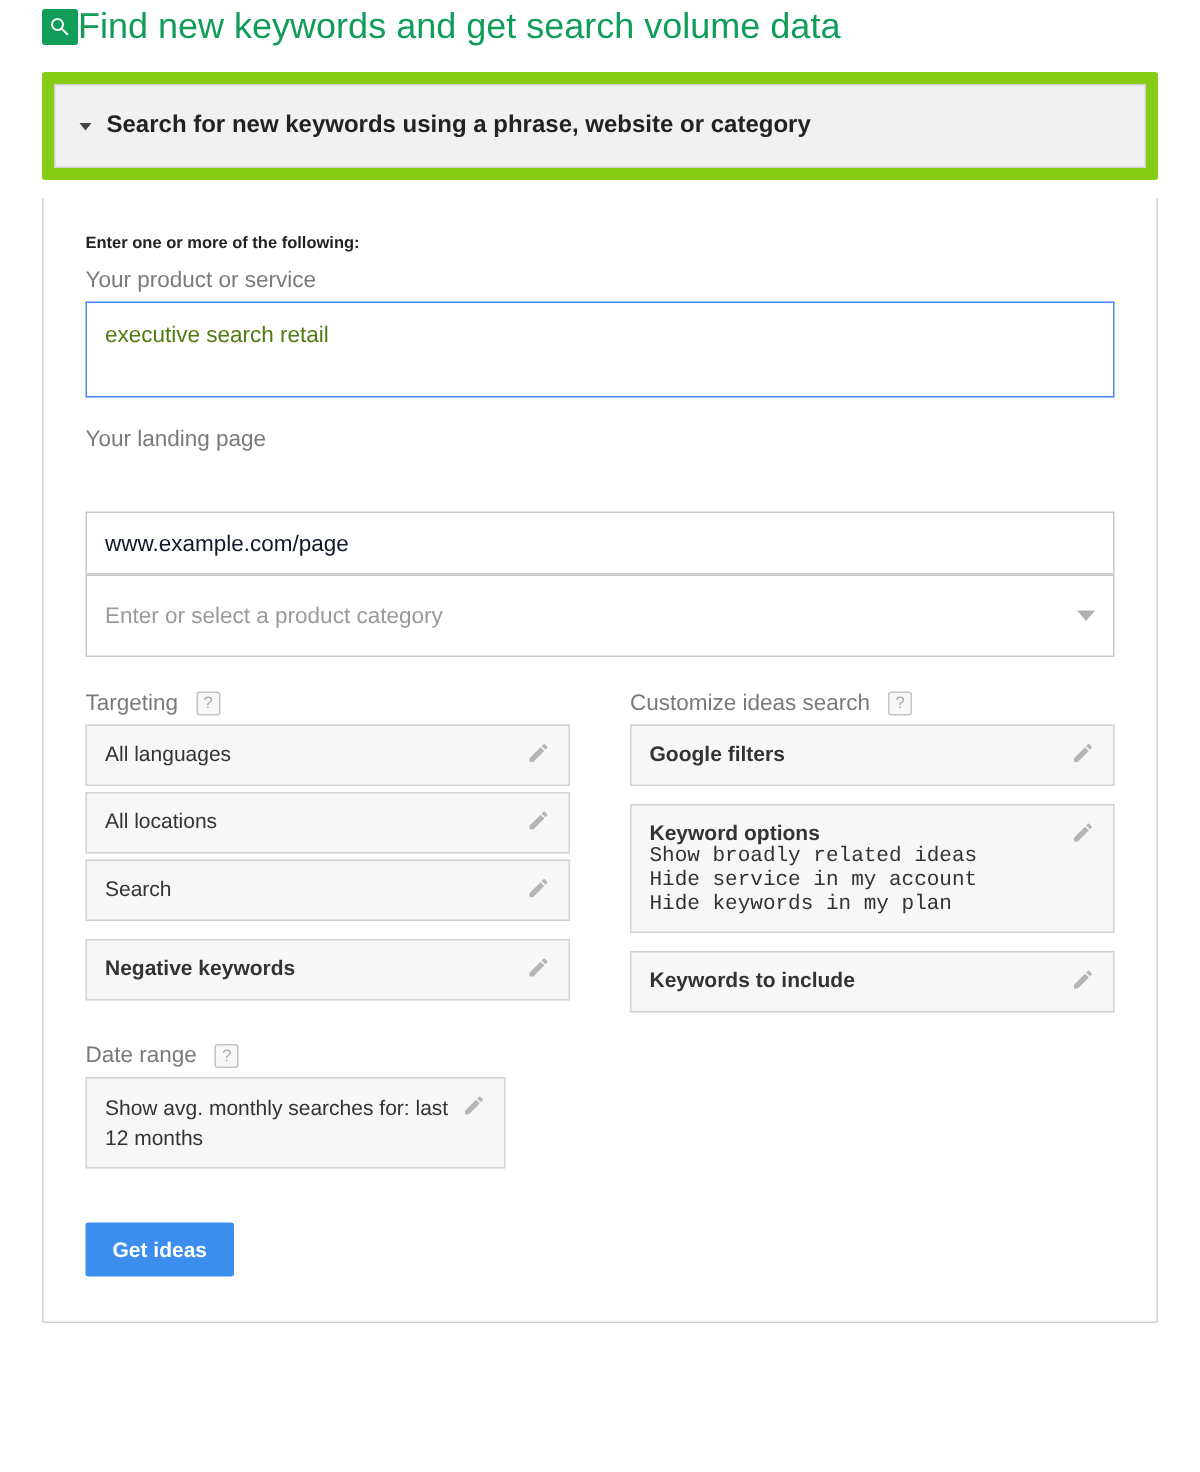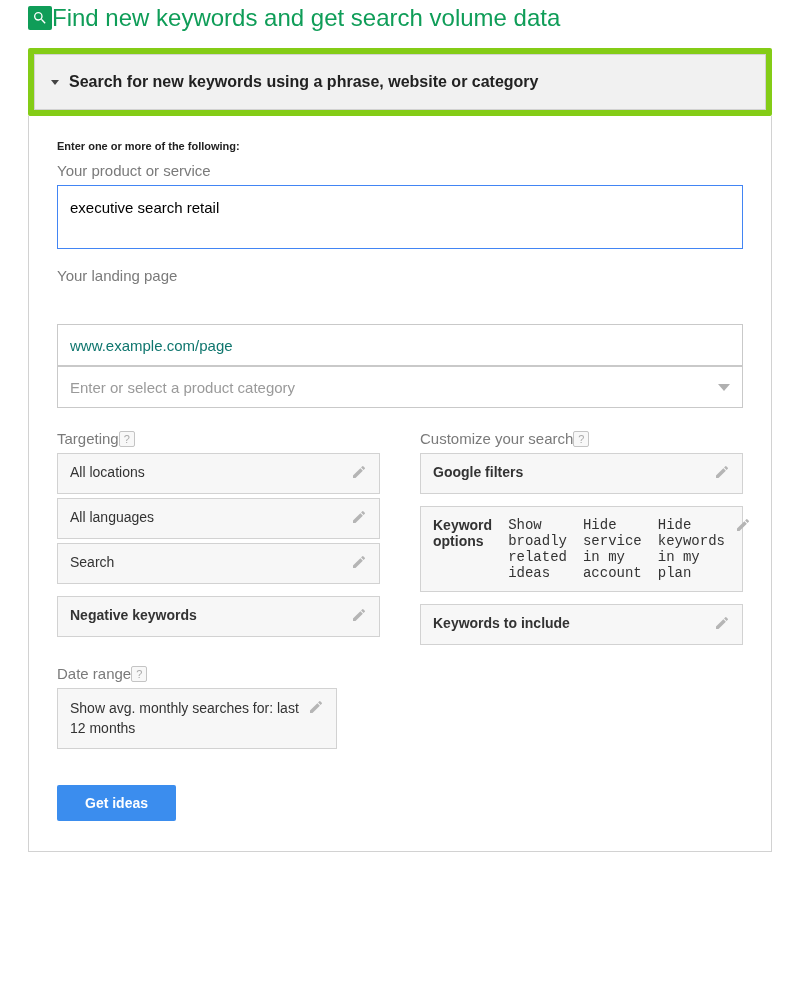--- a/index.html
+++ b/index.html
@@ -23,23 +23,23 @@
       border-radius: 2px;
     }
     .search-badge svg { width: 16px; height: 16px; fill: #fff; }
     .page-title {
       color: #0f9d58;
       font-size: 24px;
       font-weight: 400;
     }
     
     .accordion-header-wrap {
-      border: 6px solid #84cc16;
+      border: 8px solid #84cc16;
       border-radius: 2px;
-      margin-bottom: 0;
+      margin-bottom: 12px;
     }
     .accordion-header {
       background: #f1f1f1;
       border: 1px solid #d2d2d2;
       padding: 18px 16px;
       display: flex;
       align-items: center;
       gap: 10px;
       cursor: pointer;
     }
@@ -56,65 +56,65 @@
     }
     .intro { font-size: 11px; font-weight: bold; margin-bottom: 10px; }
     .field-label { color: #7a7a7a; font-size: 15px; margin-top: 8px; margin-bottom: 6px; display:block; }
 
     .input-text, .input-placeholder-box, .select-box {
       width: 100%;
       border: 1px solid #c9c9c9;
       font-size: 15px;
       padding: 10px 12px;
       font-family: inherit;
-      color: #000000;
+      color: #4d7c0f;
     }
     .input-text { border: 1px solid #4285f4; height: 64px; resize: none; line-height: 1.3; padding: 12px; }
-    .input-placeholder-box { color: #0f766e; height: 42px; display:flex; align-items:center;margin-top:40px; }
+    .input-placeholder-box { color: #0f172a; height: 42px; display:flex; align-items:center;margin-top:40px; }
     .select-box {
-      height: 42px; display:flex; align-items:center; justify-content:space-between;
+      height: 55px; display:flex; align-items:center; justify-content:space-between;
       color: #9a9a9a; cursor:pointer;
     }
     .select-caret { width:0;height:0;border-left:6px solid transparent;border-right:6px solid transparent;border-top:7px solid #b0b0b0; }
 
     .cols { display:flex; gap: 40px; margin-top: 22px; }
     .col { flex:1; min-width:0; }
-    .section-label { color:#7a7a7a; font-size:15px; margin-bottom:6px; display:flex; align-items:center; gap:0;}
+    .section-label { color:#7a7a7a; font-size:15px; margin-bottom:6px; display:flex; align-items:center; gap:12px;}
     .help-icon {
       width:16px;height:16px;border:1px solid #c4c4c4;border-radius:2px;
       display:inline-flex;align-items:center;justify-content:center;
       font-size:11px;color:#aaa;background:#f8f8f8;
     }
     .chip {
       border:1px solid #d2d2d2; background:#f7f7f7;
       display:flex;justify-content:space-between;align-items:flex-start;
       padding:10px 12px; margin-bottom:4px; cursor:pointer;
       font-size:14px; color:#333;
     }
     .chip .pencil-icon { flex-shrink:0; margin-left:10px; }
     .chip.bold .chip-text-main { font-weight:bold; }
-    .chip-lines { display:flex; flex-direction:row; gap:16px; }
+    .chip-lines { display:flex; flex-direction:column; gap:0; }
     .chip-lines .sub { font-weight:normal; color:#333;font-family:Liberation Mono, monospace; }
     .pencil-icon svg { width:16px;height:16px;fill:#b5b5b5; }
 
     .date-box {
       border:1px solid #d2d2d2; background:#f7f7f7; padding:10px 12px;
       display:flex; justify-content:flex-end; align-items:flex-start;
       font-size:14px; color:#333; max-width: 280px;
     }
     .date-text { line-height:1.4; }
 
     .get-ideas {
       margin-top: 36px;
       background:#3b8dee;
       color:#fff;
       border:none;
       font-size:14px;
       font-weight:bold;
-      padding:10px 28px;
+      padding:10px 18px;
       border-radius:2px;
       cursor:pointer;
     }
     .spacer-top-sm { margin-top: 14px; }
     .spacer-top-lg { margin-top: 28px; }
     .group-gap { margin-top: 12px; }
   </style>
 </head>
 <body>
 
@@ -150,27 +150,27 @@
 
   
   <div class="cols">
 
     <div class="col">
       <div class="section-label">
         <span>Targeting</span>
         <span class="help-icon">?</span>
       </div>
       <div class="chip">
+        <span class="chip-text-main">All languages</span>
+        <span class="pencil-icon"><svg viewBox="0 0 24 24">
+              <path d="M3 17.25V21h3.75L17.81 9.94l-3.75-3.75L3 17.25zM20.71 7.04a1 1 0 000-1.41l-2.34-2.34a1 1 0 00-1.41 0l-1.83 1.83 3.75 3.75 1.83-1.83z"></path>
+            </svg></span>
+      </div>
+      <div class="chip">
         <span class="chip-text-main">All locations</span>
-        <span class="pencil-icon"><svg viewBox="0 0 24 24">
-              <path d="M3 17.25V21h3.75L17.81 9.94l-3.75-3.75L3 17.25zM20.71 7.04a1 1 0 000-1.41l-2.34-2.34a1 1 0 00-1.41 0l-1.83 1.83 3.75 3.75 1.83-1.83z"></path>
-            </svg></span>
-      </div>
-      <div class="chip">
-        <span class="chip-text-main">All languages</span>
         <span class="pencil-icon"><svg viewBox="0 0 24 24">
               <path d="M3 17.25V21h3.75L17.81 9.94l-3.75-3.75L3 17.25zM20.71 7.04a1 1 0 000-1.41l-2.34-2.34a1 1 0 00-1.41 0l-1.83 1.83 3.75 3.75 1.83-1.83z"></path>
             </svg></span>
       </div>
       <div class="chip">
         <span class="chip-text-main">Search</span>
         <span class="pencil-icon"><svg viewBox="0 0 24 24">
               <path d="M3 17.25V21h3.75L17.81 9.94l-3.75-3.75L3 17.25zM20.71 7.04a1 1 0 000-1.41l-2.34-2.34a1 1 0 00-1.41 0l-1.83 1.83 3.75 3.75 1.83-1.83z"></path>
             </svg></span>
       </div>
@@ -188,21 +188,21 @@
       <div class="date-box">
         <span class="date-text">Show avg. monthly searches for: last 12 months</span>
         <span class="pencil-icon"><svg viewBox="0 0 24 24">
               <path d="M3 17.25V21h3.75L17.81 9.94l-3.75-3.75L3 17.25zM20.71 7.04a1 1 0 000-1.41l-2.34-2.34a1 1 0 00-1.41 0l-1.83 1.83 3.75 3.75 1.83-1.83z"></path>
             </svg></span>
       </div>
     </div>
 
     <div class="col">
       <div class="section-label">
-        <span>Customize your search</span>
+        <span>Customize ideas search</span>
         <span class="help-icon">?</span>
       </div>
       <div class="chip bold">
         <span class="chip-text-main">Google filters</span>
         <span class="pencil-icon"><svg viewBox="0 0 24 24">
               <path d="M3 17.25V21h3.75L17.81 9.94l-3.75-3.75L3 17.25zM20.71 7.04a1 1 0 000-1.41l-2.34-2.34a1 1 0 00-1.41 0l-1.83 1.83 3.75 3.75 1.83-1.83z"></path>
             </svg></span>
       </div>
       <div class="chip bold group-gap">
         <div class="chip-lines">

